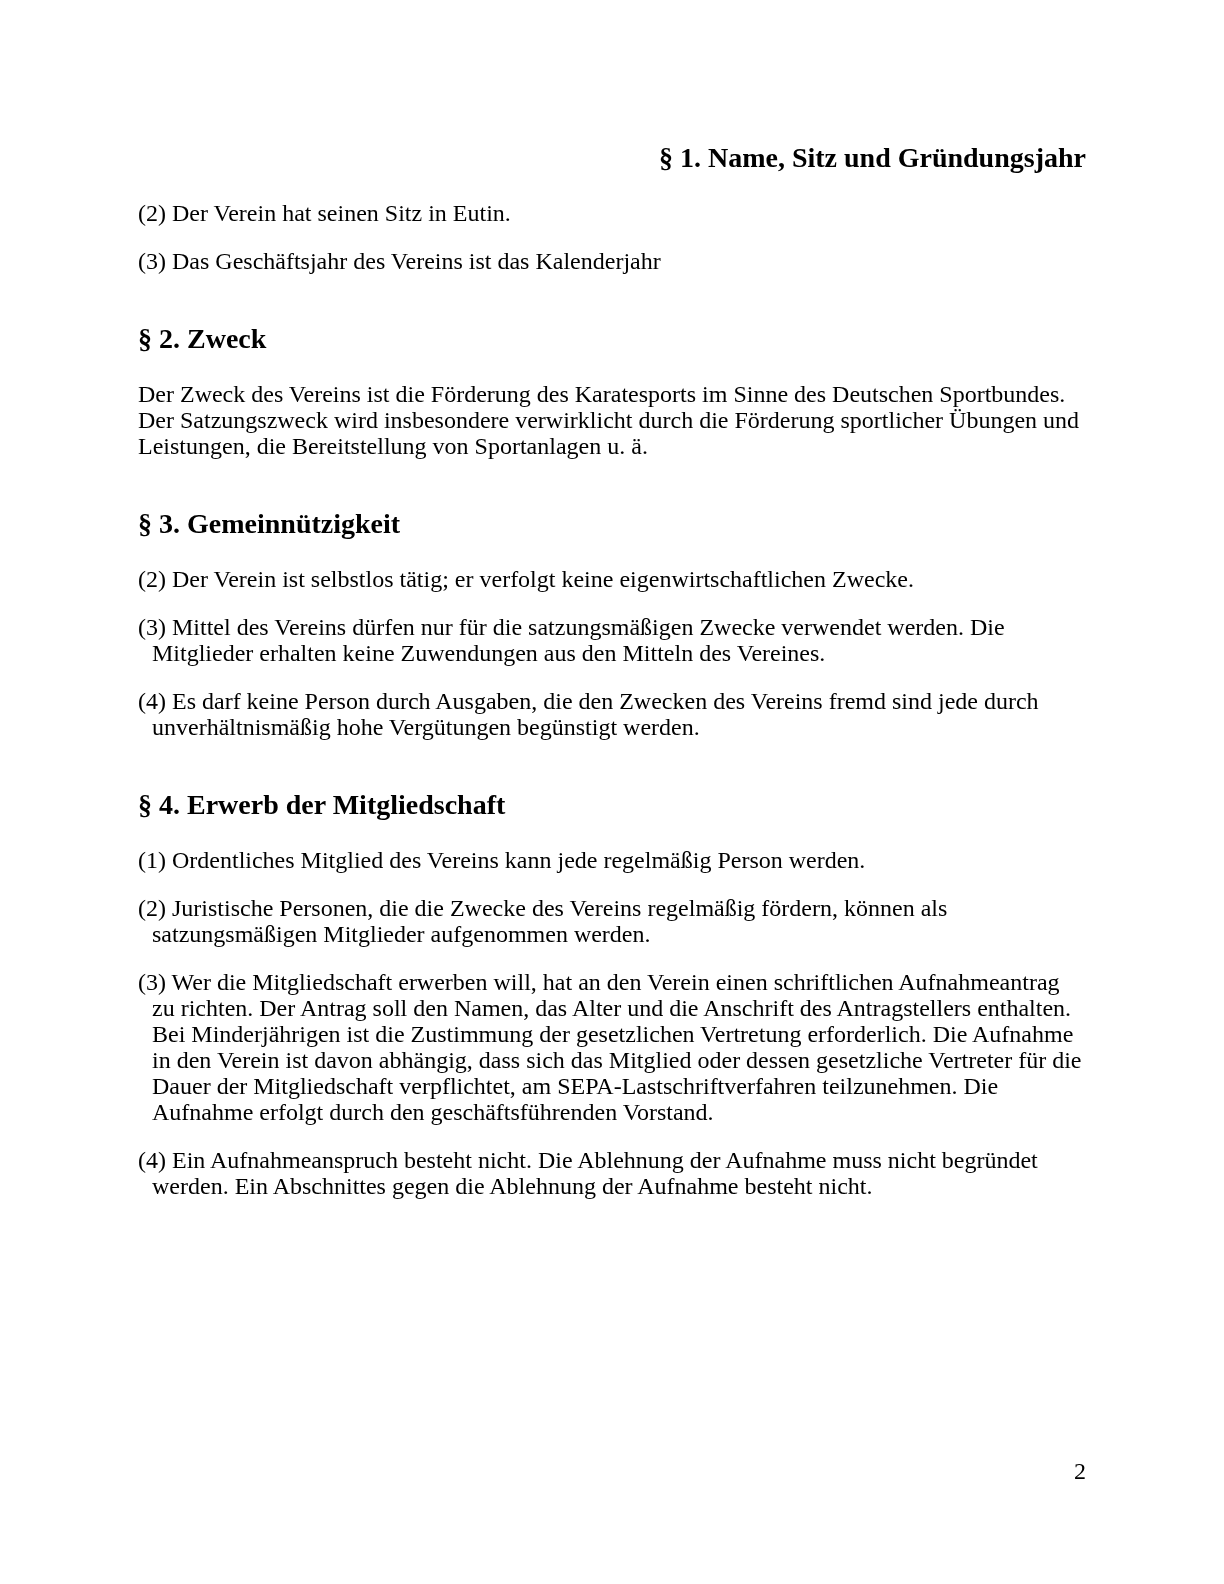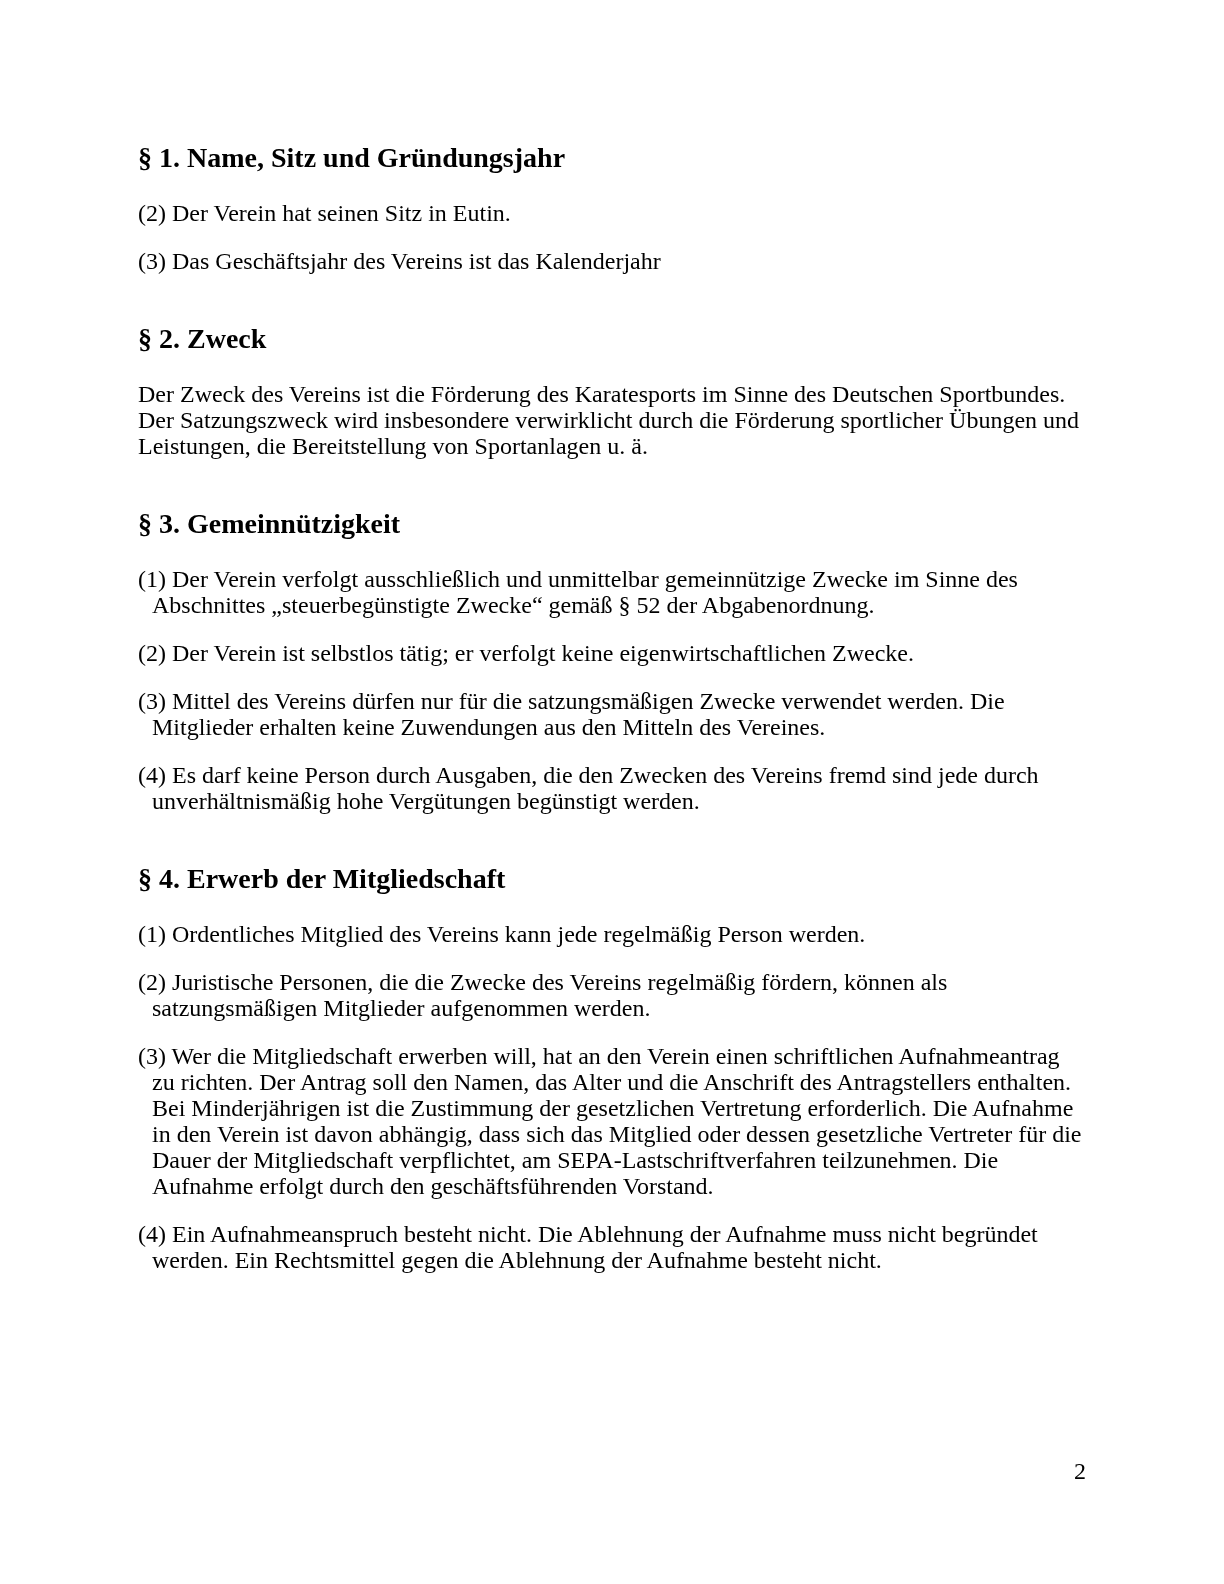--- a/index.html
+++ b/index.html
@@ -18,21 +18,21 @@
     left: 138px;
     top: 143px;
     width: 948px;
   }
   .section-heading {
     font-size: 28px;
     line-height: 30px;
     font-weight: 700;
     margin: 50px 0 27px 0;
   }
-  .section:first-of-type .section-heading { margin-top: 0; }
+  .section:first-of-type .section-heading { margin-top: 0; text-align: right; }
   .para {
     font-size: 24px;
     line-height: 26px;
     margin: 0 0 22px 0;
     padding-left: 14px;
     text-indent: -14px;
   }
   .para.plain {
     padding-left: 0;
     text-indent: 0;
@@ -56,29 +56,28 @@
     <p class="para"><span>(3)</span> <span>Das Geschäftsjahr des Vereins ist das Kalenderjahr</span></p>
   </div>
 
   <div class="section">
     <div class="section-heading">§ 2. Zweck</div>
     <p class="para plain"><span>Der Zweck des Vereins ist die Förderung des Karatesports im Sinne des Deutschen Sportbundes. Der Satzungszweck wird insbesondere verwirklicht durch die Förderung sportlicher Übungen und Leistungen, die Bereitstellung von Sportanlagen u. ä.</span></p>
   </div>
 
   <div class="section">
     <div class="section-heading">§ 3. Gemeinnützigkeit</div>
-    <p class="para"><span>(1)</span> <span>Der Verein verfolgt ausschließlich und unmittelbar gemeinnützige Zwecke im Sinne des Abschnittes „steuerbegünstigte Zwecke“ gemäß § 52 der Abgabenordnung.</span></p>
     <p class="para"><span>(2)</span> <span>Der Verein ist selbstlos tätig; er verfolgt keine eigenwirtschaftlichen Zwecke.</span></p>
     <p class="para"><span>(3)</span> <span>Mittel des Vereins dürfen nur für die satzungsmäßigen Zwecke verwendet werden. Die Mitglieder erhalten keine Zuwendungen aus den Mitteln des Vereines.</span></p>
     <p class="para"><span>(4)</span> <span>Es darf keine Person durch Ausgaben, die den Zwecken des Vereins fremd sind jede durch unverhältnismäßig hohe Vergütungen begünstigt werden.</span></p>
   </div>
 
   <div class="section">
     <div class="section-heading">§ 4. Erwerb der Mitgliedschaft</div>
     <p class="para"><span>(1)</span> <span>Ordentliches Mitglied des Vereins kann jede regelmäßig Person werden.</span></p>
     <p class="para"><span>(2)</span> <span>Juristische Personen, die die Zwecke des Vereins regelmäßig fördern, können als satzungsmäßigen Mitglieder aufgenommen werden.</span></p>
     <p class="para"><span>(3)</span> <span>Wer die Mitgliedschaft erwerben will, hat an den Verein einen schriftlichen Aufnahmeantrag zu richten. Der Antrag soll den Namen, das Alter und die Anschrift des Antragstellers enthalten. Bei Minderjährigen ist die Zustimmung der gesetzlichen Vertretung erforderlich. Die Aufnahme in den Verein ist davon abhängig, dass sich das Mitglied oder dessen gesetzliche Vertreter für die Dauer der Mitgliedschaft verpflichtet, am SEPA-Lastschriftverfahren teilzunehmen. Die Aufnahme erfolgt durch den geschäftsführenden Vorstand.</span></p>
-    <p class="para"><span>(4)</span> <span>Ein Aufnahmeanspruch besteht nicht. Die Ablehnung der Aufnahme muss nicht begründet werden. Ein Rechtsmittel gegen die Ablehnung der Aufnahme besteht nicht.</span></p>
+    <p class="para"><span>(4)</span> <span>Ein Aufnahmeanspruch besteht nicht. Die Ablehnung der Aufnahme muss nicht begründet werden. Ein Abschnittes gegen die Ablehnung der Aufnahme besteht nicht.</span></p>
   </div>
 
 </div>
 
 <div class="page-number">2</div>
 
 </body></html>

